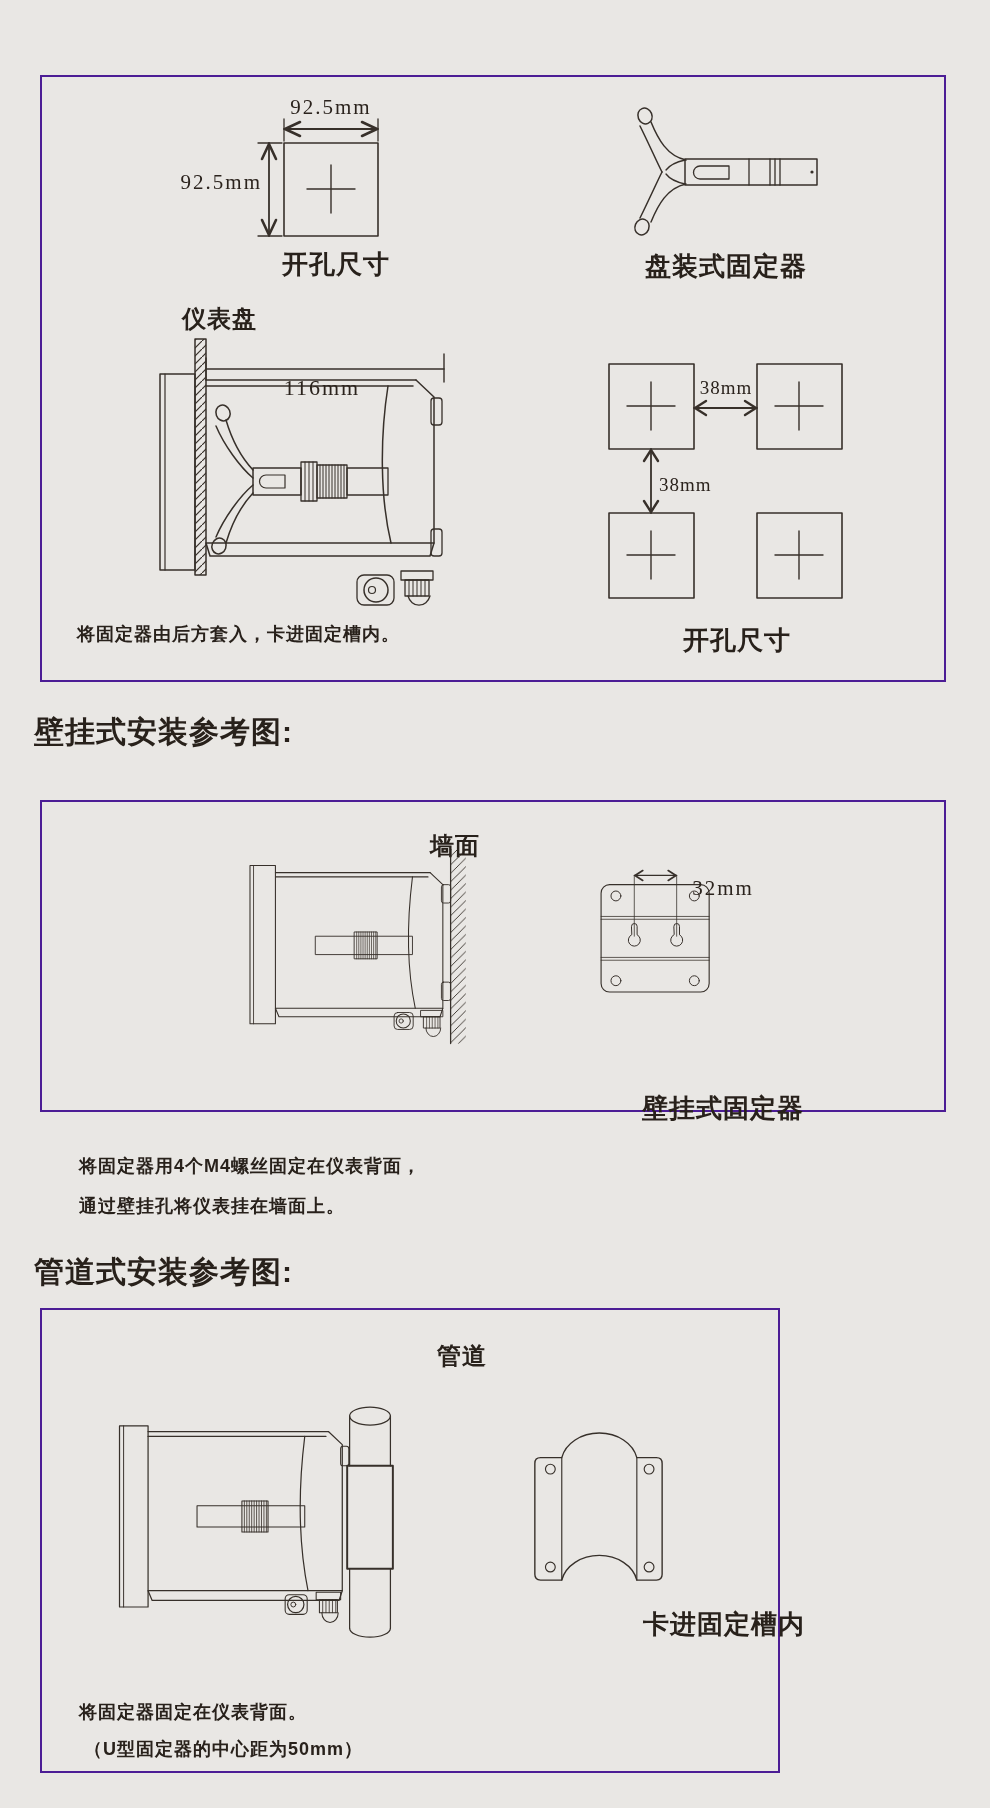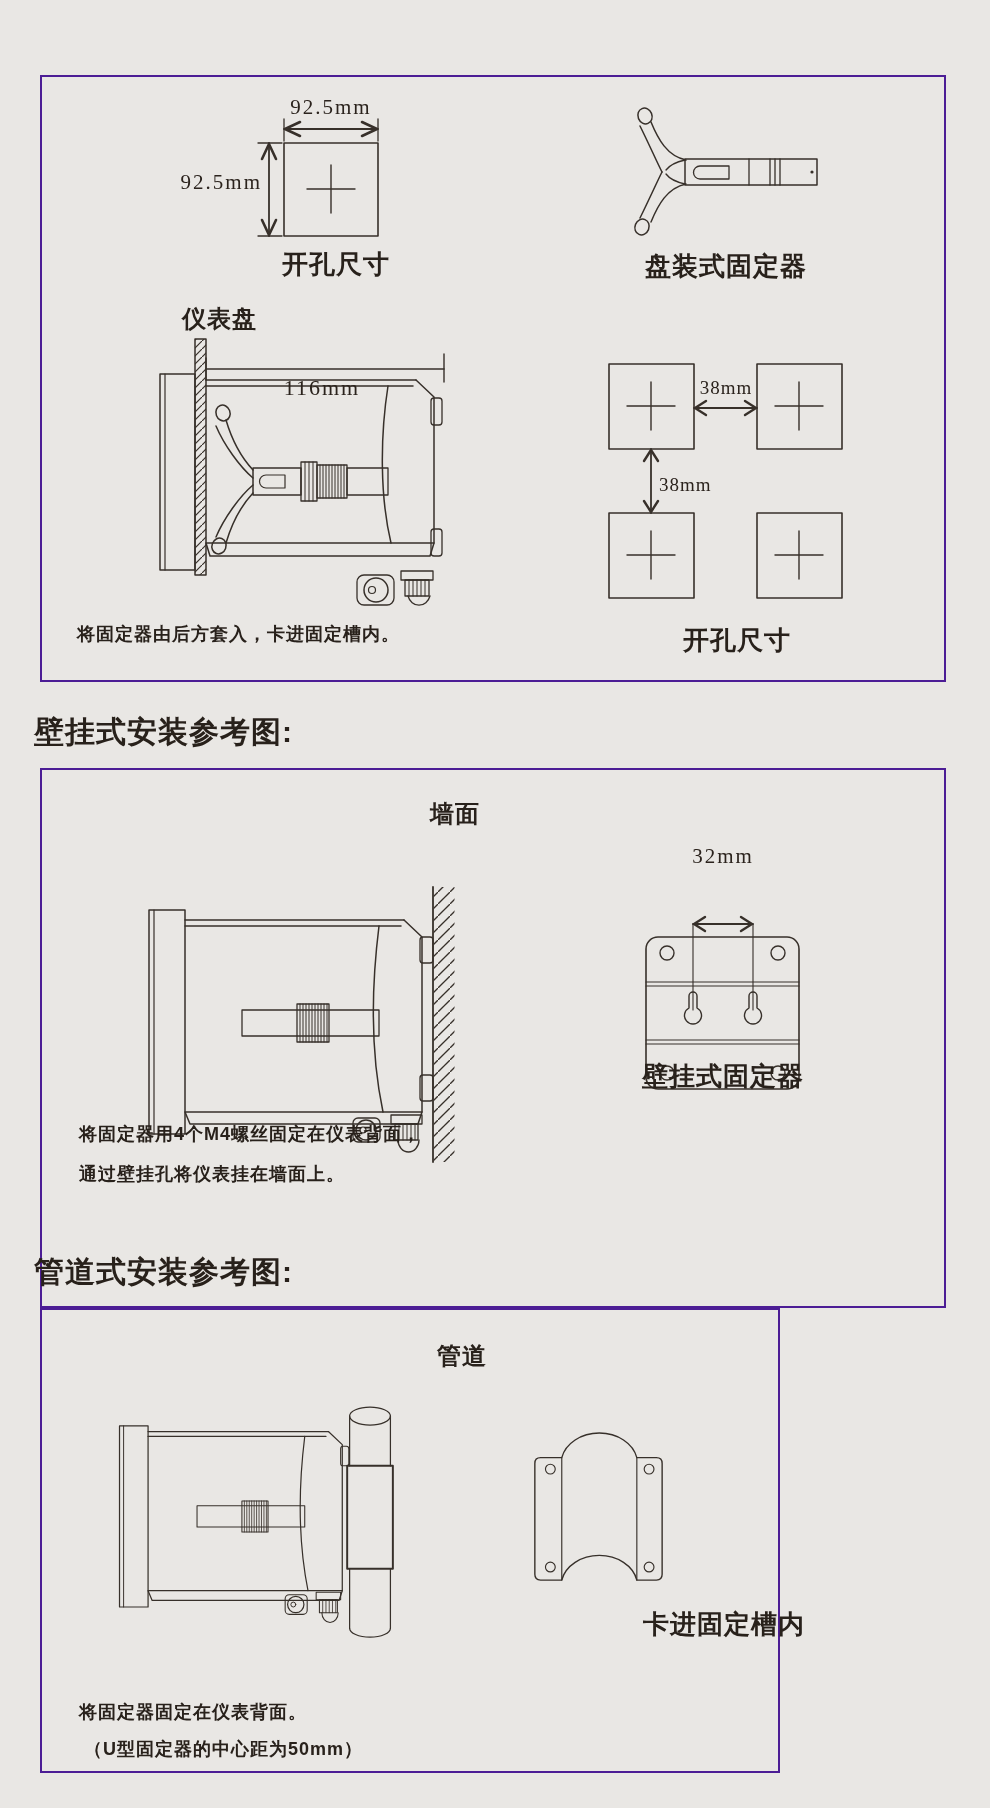--- a/index.html
+++ b/index.html
@@ -159,21 +159,21 @@
     <div class="lbl small" style="left:120px;top:226px;width:115px;">仪表盘</div>
     <div class="dim" style="left:225px;top:260px;width:110px;font-size:22px;margin-top:38px;">116mm</div>
     <div class="dim sm" style="left:648px;top:300px;width:72px;">38mm</div>
     <div class="dim sm" style="left:617px;top:397px;width:80px;text-align:left;">38mm</div>
     <div class="lbl" style="left:595px;top:546px;width:200px;">开孔尺寸</div>
     <div class="cap" style="left:35px;top:545px;">将固定器由后方套入，卡进固定槽内。</div>
   </div>
 
   <div class="section-title" style="left:34px;top:712px;">壁挂式安装参考图:</div>
 
-  <div class="frame" style="left:40px;top:768px;width:906px;height:540px;">
+  <div class="frame" style="left:40px;top:800px;width:906px;height:312px;">
 
     <svg class="art" viewBox="0 0 902 436">
       <defs>
         <pattern id="hw2" width="12" height="12" patternUnits="userSpaceOnUse">
           <path d="M -3,15 L 15,-3" stroke="#37302a" stroke-width="1.3" fill="none"></path>
         </pattern>
       </defs>
       <g stroke="#37302a" fill="none" stroke-width="1.5" stroke-linecap="round" stroke-linejoin="round">
 
         <g>

